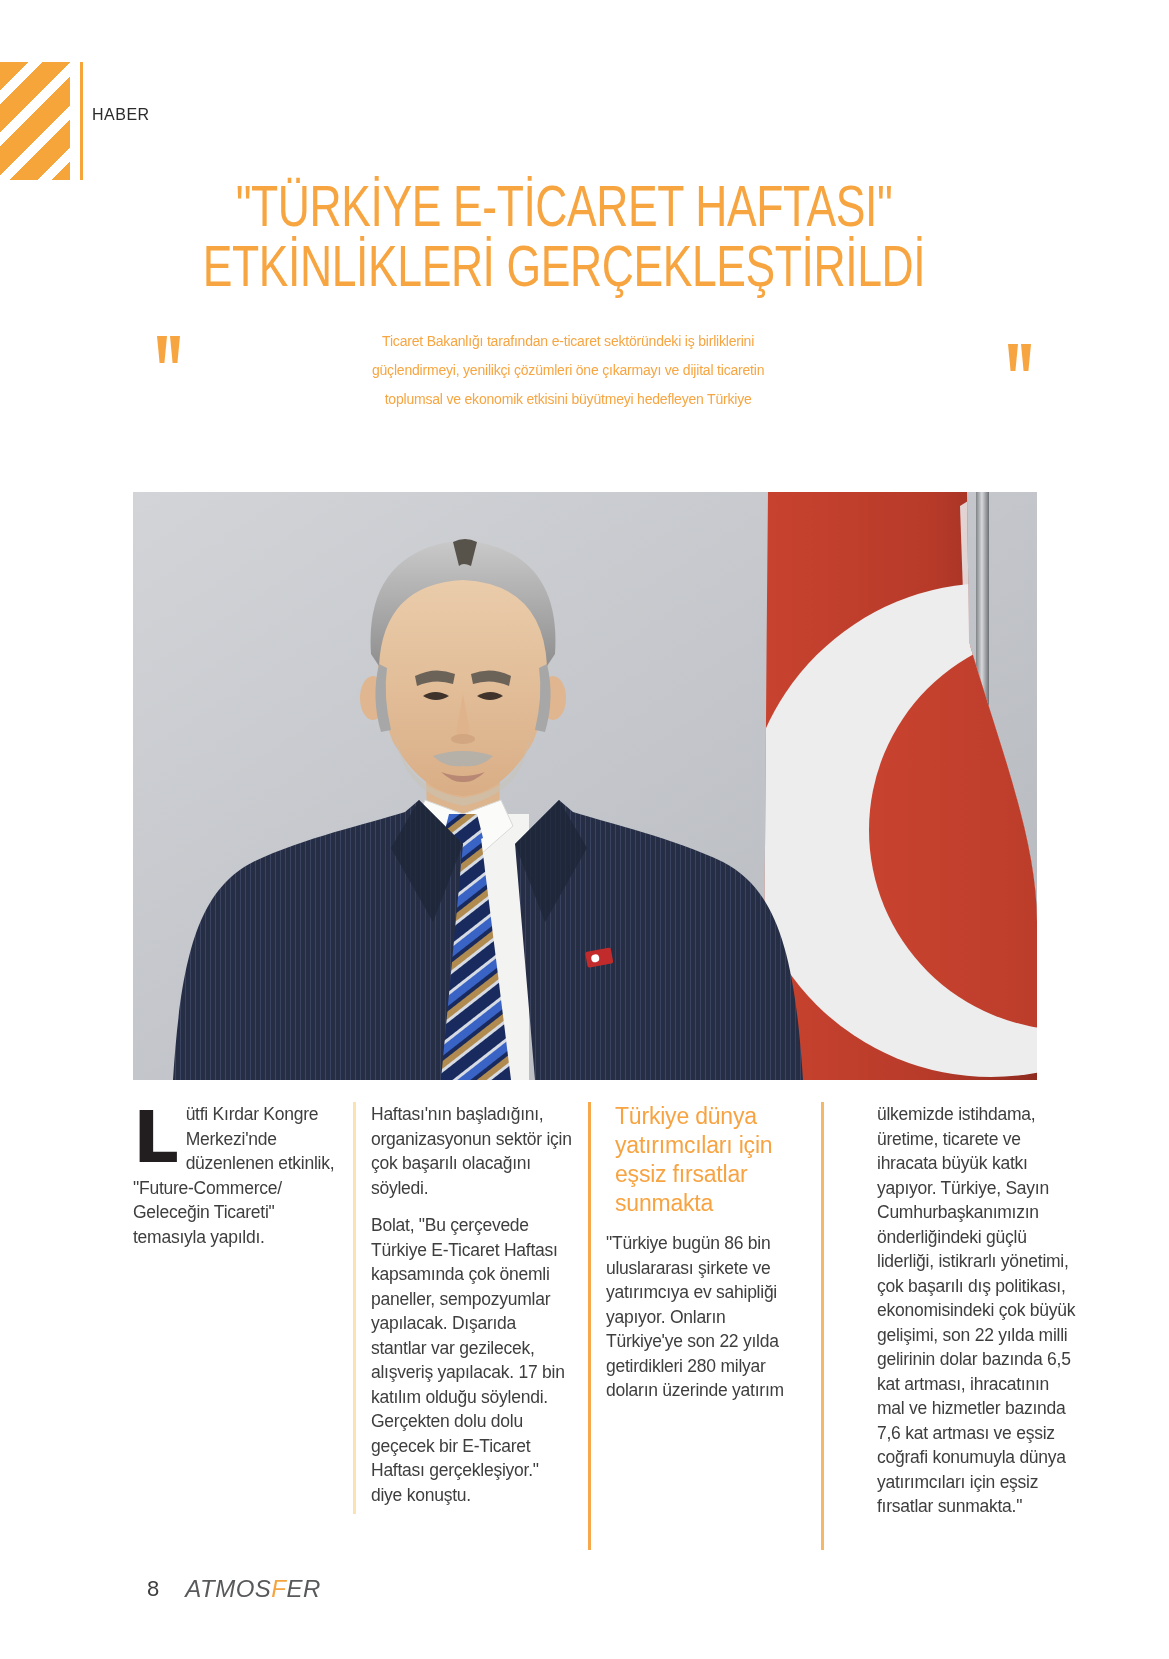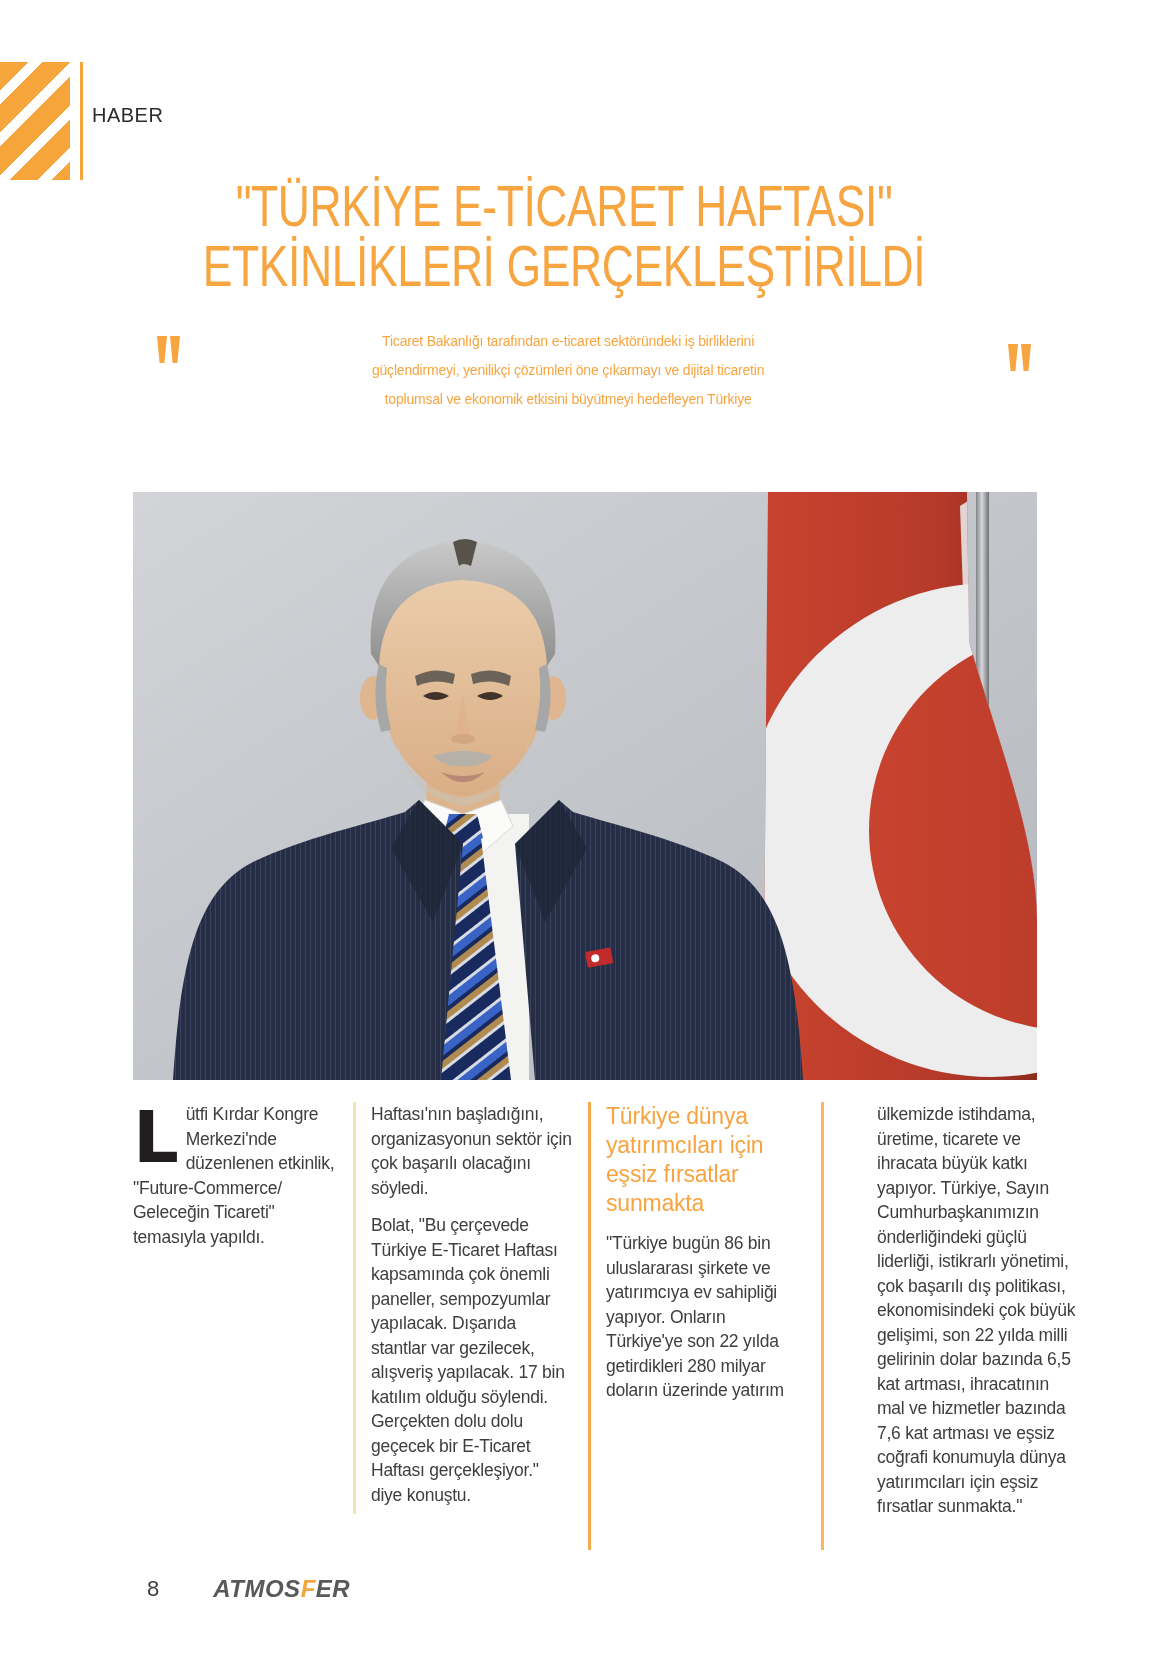--- a/index.html
+++ b/index.html
@@ -7,21 +7,21 @@
     position:relative;width:1169px;height:1659px;background:#ffffff;
     font-family:"Liberation Sans",sans-serif;overflow:hidden;
   }
   
   .deco-square{
     position:absolute;left:0;top:62px;width:70px;height:118px;
     background:repeating-linear-gradient(135deg,#F6A53B 0 20px,#ffffff 20px 30px);
   }
   .deco-vline{position:absolute;left:80px;top:62px;width:3px;height:118px;background:#F6A53B;}
   .kicker{
-    position:absolute;left:92px;top:103px;font-size:20px;line-height:24px;
+    position:absolute;left:92px;top:103px;font-size:16px;line-height:24px;
     color:#2b2b2b;letter-spacing:.5px;
   }
   
   .title{
     position:absolute;left:0;top:176px;width:1128px;text-align:center;
     color:#F7A541;font-weight:400;
   }
   .title .tline{
     display:block;font-size:57px;line-height:60px;white-space:nowrap;
     transform:scaleX(.78);transform-origin:50% 50%;letter-spacing:-.5px;
@@ -49,36 +49,36 @@
   .cols{
     position:absolute;left:133px;top:1102px;width:907px;height:470px;
   }
   .col{position:absolute;top:0;color:#3E3E3E;font-size:17.5px;line-height:24.5px;letter-spacing:-.25px;}
   .col p{margin:0 0 13px 0;}
   .col-1{left:0;width:204px;}
   .col-2{left:238px;width:202px;}
   .col-3{left:473px;width:197px;}
   .col-4{left:744px;width:203px;}
   .col-heading{
-    margin:0 0 13px 0;color:#F7A341;font-weight:400;
+    margin:0 0 13px 9px;color:#F7A341;font-weight:400;
     font-size:23px;line-height:29px;letter-spacing:-.2px;
   }
   .dropcap{
     float:left;font-family:"DejaVu Sans",sans-serif;font-weight:700;
     font-size:72px;line-height:60px;color:#221E1F;margin:5px 7px 0 0;
   }
   .divider{position:absolute;top:0;width:3px;}
   .divider-1{left:220px;height:412px;background:#FAE2B2;}
   .divider-2{left:455px;height:448px;background:#F7A84B;}
   .divider-3{left:688px;height:448px;background:#F3B868;}
   
   .footer{position:absolute;left:147px;top:1575px;display:flex;align-items:center;}
   .page-number{font-size:22px;color:#3E3E3E;}
   .logo{
-    margin-left:54px;font-style:italic;font-weight:700;font-size:24px;
+    margin-left:26px;font-style:italic;font-weight:400;font-size:24px;
     letter-spacing:.5px;color:#58595B;white-space:nowrap;
   }
   .logo .accent{color:#F5A53F;}
 </style>
 </head>
 <body>
 
 <div class="page">
 
   <div class="deco-square"></div>

